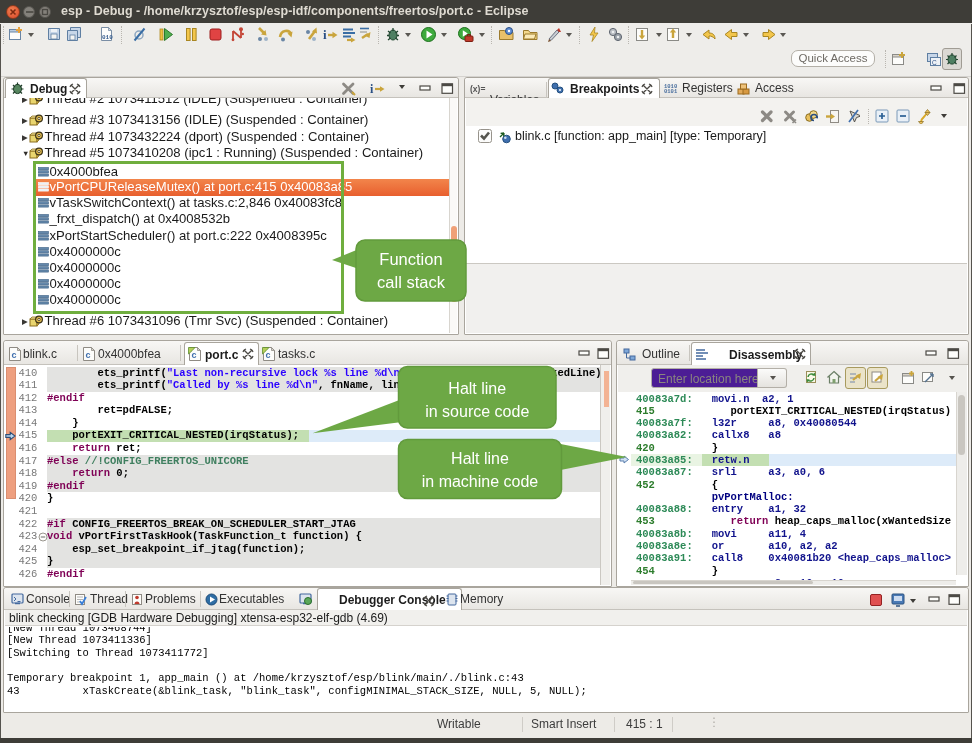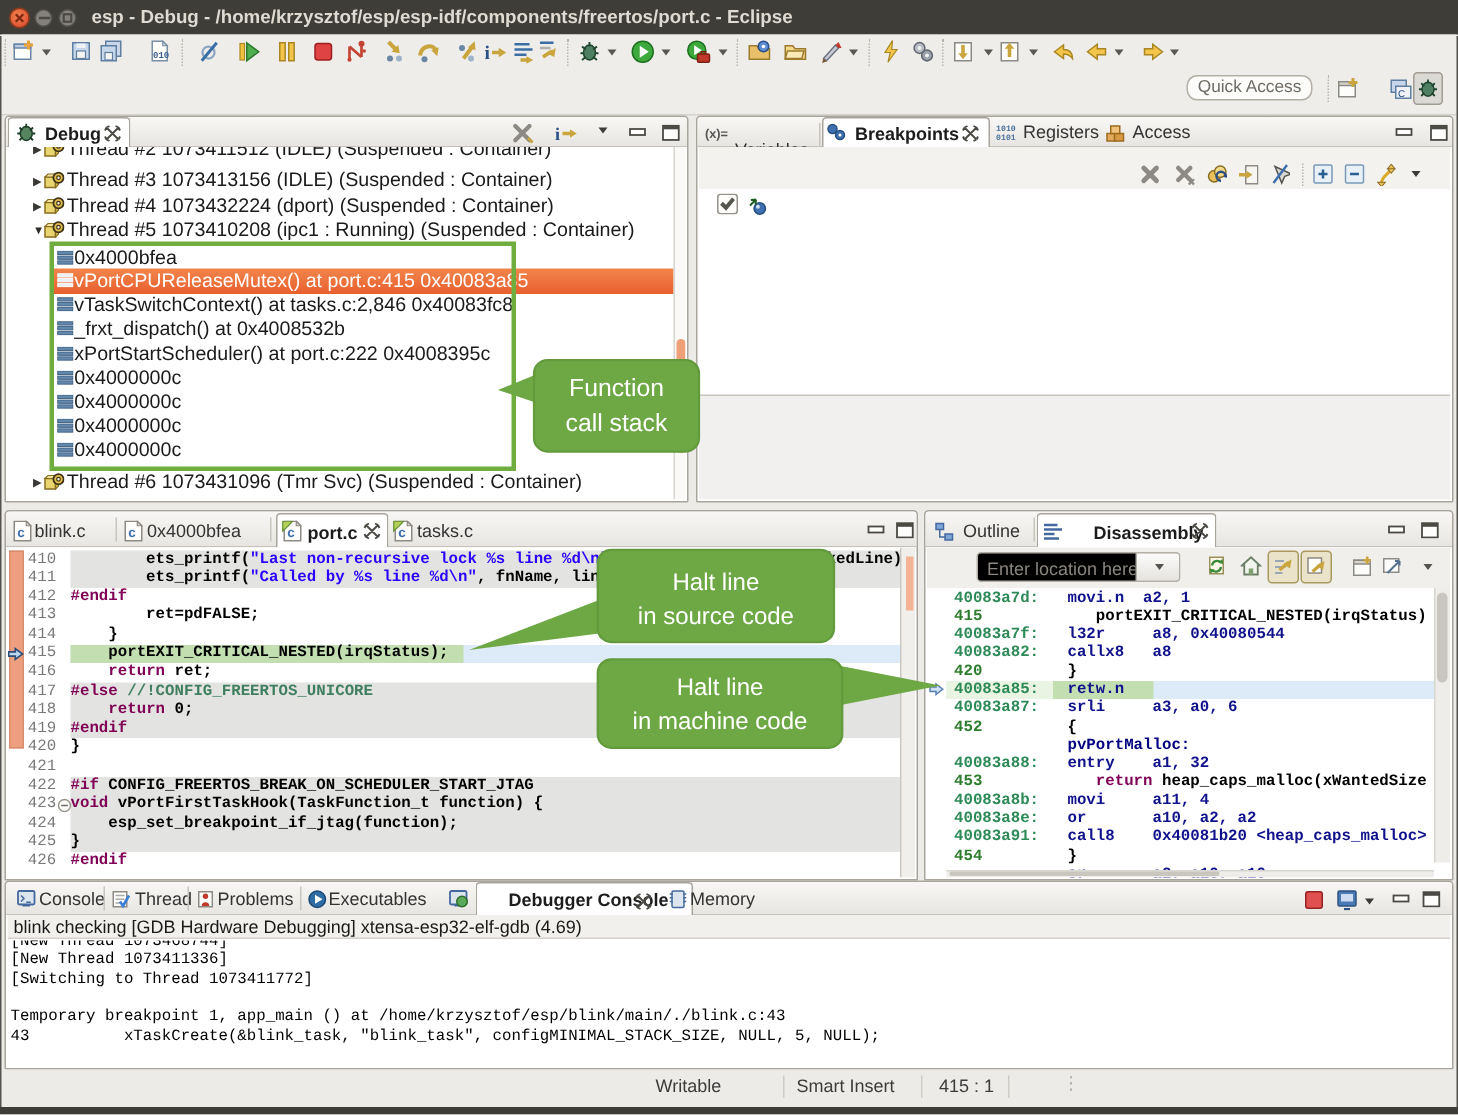--- a/index.html
+++ b/index.html
@@ -481,20 +481,21 @@
 
     <svg class="abs" style="left:12px; top:31px;" width="14" height="14">
         <rect x="0.5" y="0.5" width="13" height="13" rx="2" fill="#fcfcfb" stroke="#97938b"></rect>
         <path d="M3,6.5 L6,9.5 L11,3.5" fill="none" stroke="#56564f" stroke-width="2.6"></path>
       </svg>
     <svg class="abs" style="left:33px; top:33px;" width="14" height="13">
         <circle cx="7.5" cy="8" r="3.8" fill="#3f6fae" stroke="#24507f"></circle>
         <circle cx="6.3" cy="6.8" r="1.3" fill="#cfe0f2"></circle>
         <path d="M1,6 L5,2 M5,2 l-3.4,0.3 M5,2 l-0.3,3.4" stroke="#1d5c20" stroke-width="1.3" fill="none"></path>
       </svg>
+    <div class="abs" style="left:49px; top:31px; font-size:12.5px; color:#1a1a1a;">blink.c [function: app_main] [type: Temporary]</div>
 
     <div class="abs" style="left:0; right:0; top:165px; bottom:0; background:#f1f0ee; border-top:1px solid #cbc8c2;"></div>
   </div>
 </div>
 
 <div id="edview" class="view" style="left:3px; top:340px; width:609px; height:247px;">
   <div class="tabbar"></div>
   <div class="tab" style="left:2px; top:1px; height:22px; width:71px; padding-top:5px; padding-left:17px;">blink.c</div>
   <svg class="abs" style="left:4px; top:6px; z-index:3;" width="14" height="15">
       <use href="#cfile"></use>
@@ -604,21 +605,21 @@
     </svg>
   <svg class="abs" style="left:308px; top:7px;" width="13" height="11">
       <rect x="1" y="3" width="10" height="4" fill="#fdfdfb" stroke="#4c4a45" stroke-width="1.2"></rect>
     </svg>
   <svg class="abs" style="left:330px; top:7px;" width="13" height="11">
       <rect x="1" y="0.8" width="10.5" height="9.5" fill="#fdfdfb" stroke="#4c4a45" stroke-width="1.2"></rect>
       <rect x="1" y="0.8" width="10.5" height="2.4" fill="#4c4a45"></rect>
     </svg>
   <div id="disbody" style="position:absolute; left:1px; top:24px; right:1px; bottom:1px; overflow:hidden; background:#fff;">
     <div class="abs" style="left:0; top:0; right:0; height:27px; background:#f0efec;"></div>
-    <div class="abs" style="left:33px; top:3px; width:107px; height:20px; background:#000000; border:1px solid #b3afa7; border-radius:3px 0 0 3px; font-size:12px; color:#8a867f; padding:3px 0 0 6px; white-space:nowrap; overflow:hidden;">Enter location here</div>
+    <div class="abs" style="left:33px; top:3px; width:107px; height:20px; background:#4c1d95; border:1px solid #b3afa7; border-radius:3px 0 0 3px; font-size:12px; color:#8a867f; padding:3px 0 0 6px; white-space:nowrap; overflow:hidden;">Enter location here</div>
     <div class="abs" style="left:140px; top:3px; width:29px; height:20px; background:linear-gradient(#fbfbfa,#e5e3df); border:1px solid #b3afa7; border-left:none; border-radius:0 3px 3px 0;"></div>
     <div class="darr" style="left:152px; top:11px; border-top-color:#55534e;"></div>
     <svg class="abs dtb" style="left:186px;">
         <rect x="2.5" y="1.5" width="9" height="11" fill="#fbf8e8" stroke="#9a8f5a"></rect>
         <path d="M4,7 a3.5,3.5 0 0,1 6,-2" fill="none" stroke="#3a8a3a" stroke-width="1.5"></path>
         <path d="M11,2.5 l0.5,3.5 -3.5,-0.8 z" fill="#3a8a3a"></path>
         <path d="M10,8 a3.5,3.5 0 0,1 -6,2" fill="none" stroke="#3a8a3a" stroke-width="1.5"></path>
         <path d="M3,12.5 l-0.5,-3.5 3.5,0.8 z" fill="#3a8a3a"></path>
       </svg>
     <svg class="abs dtb" style="left:209px;">

